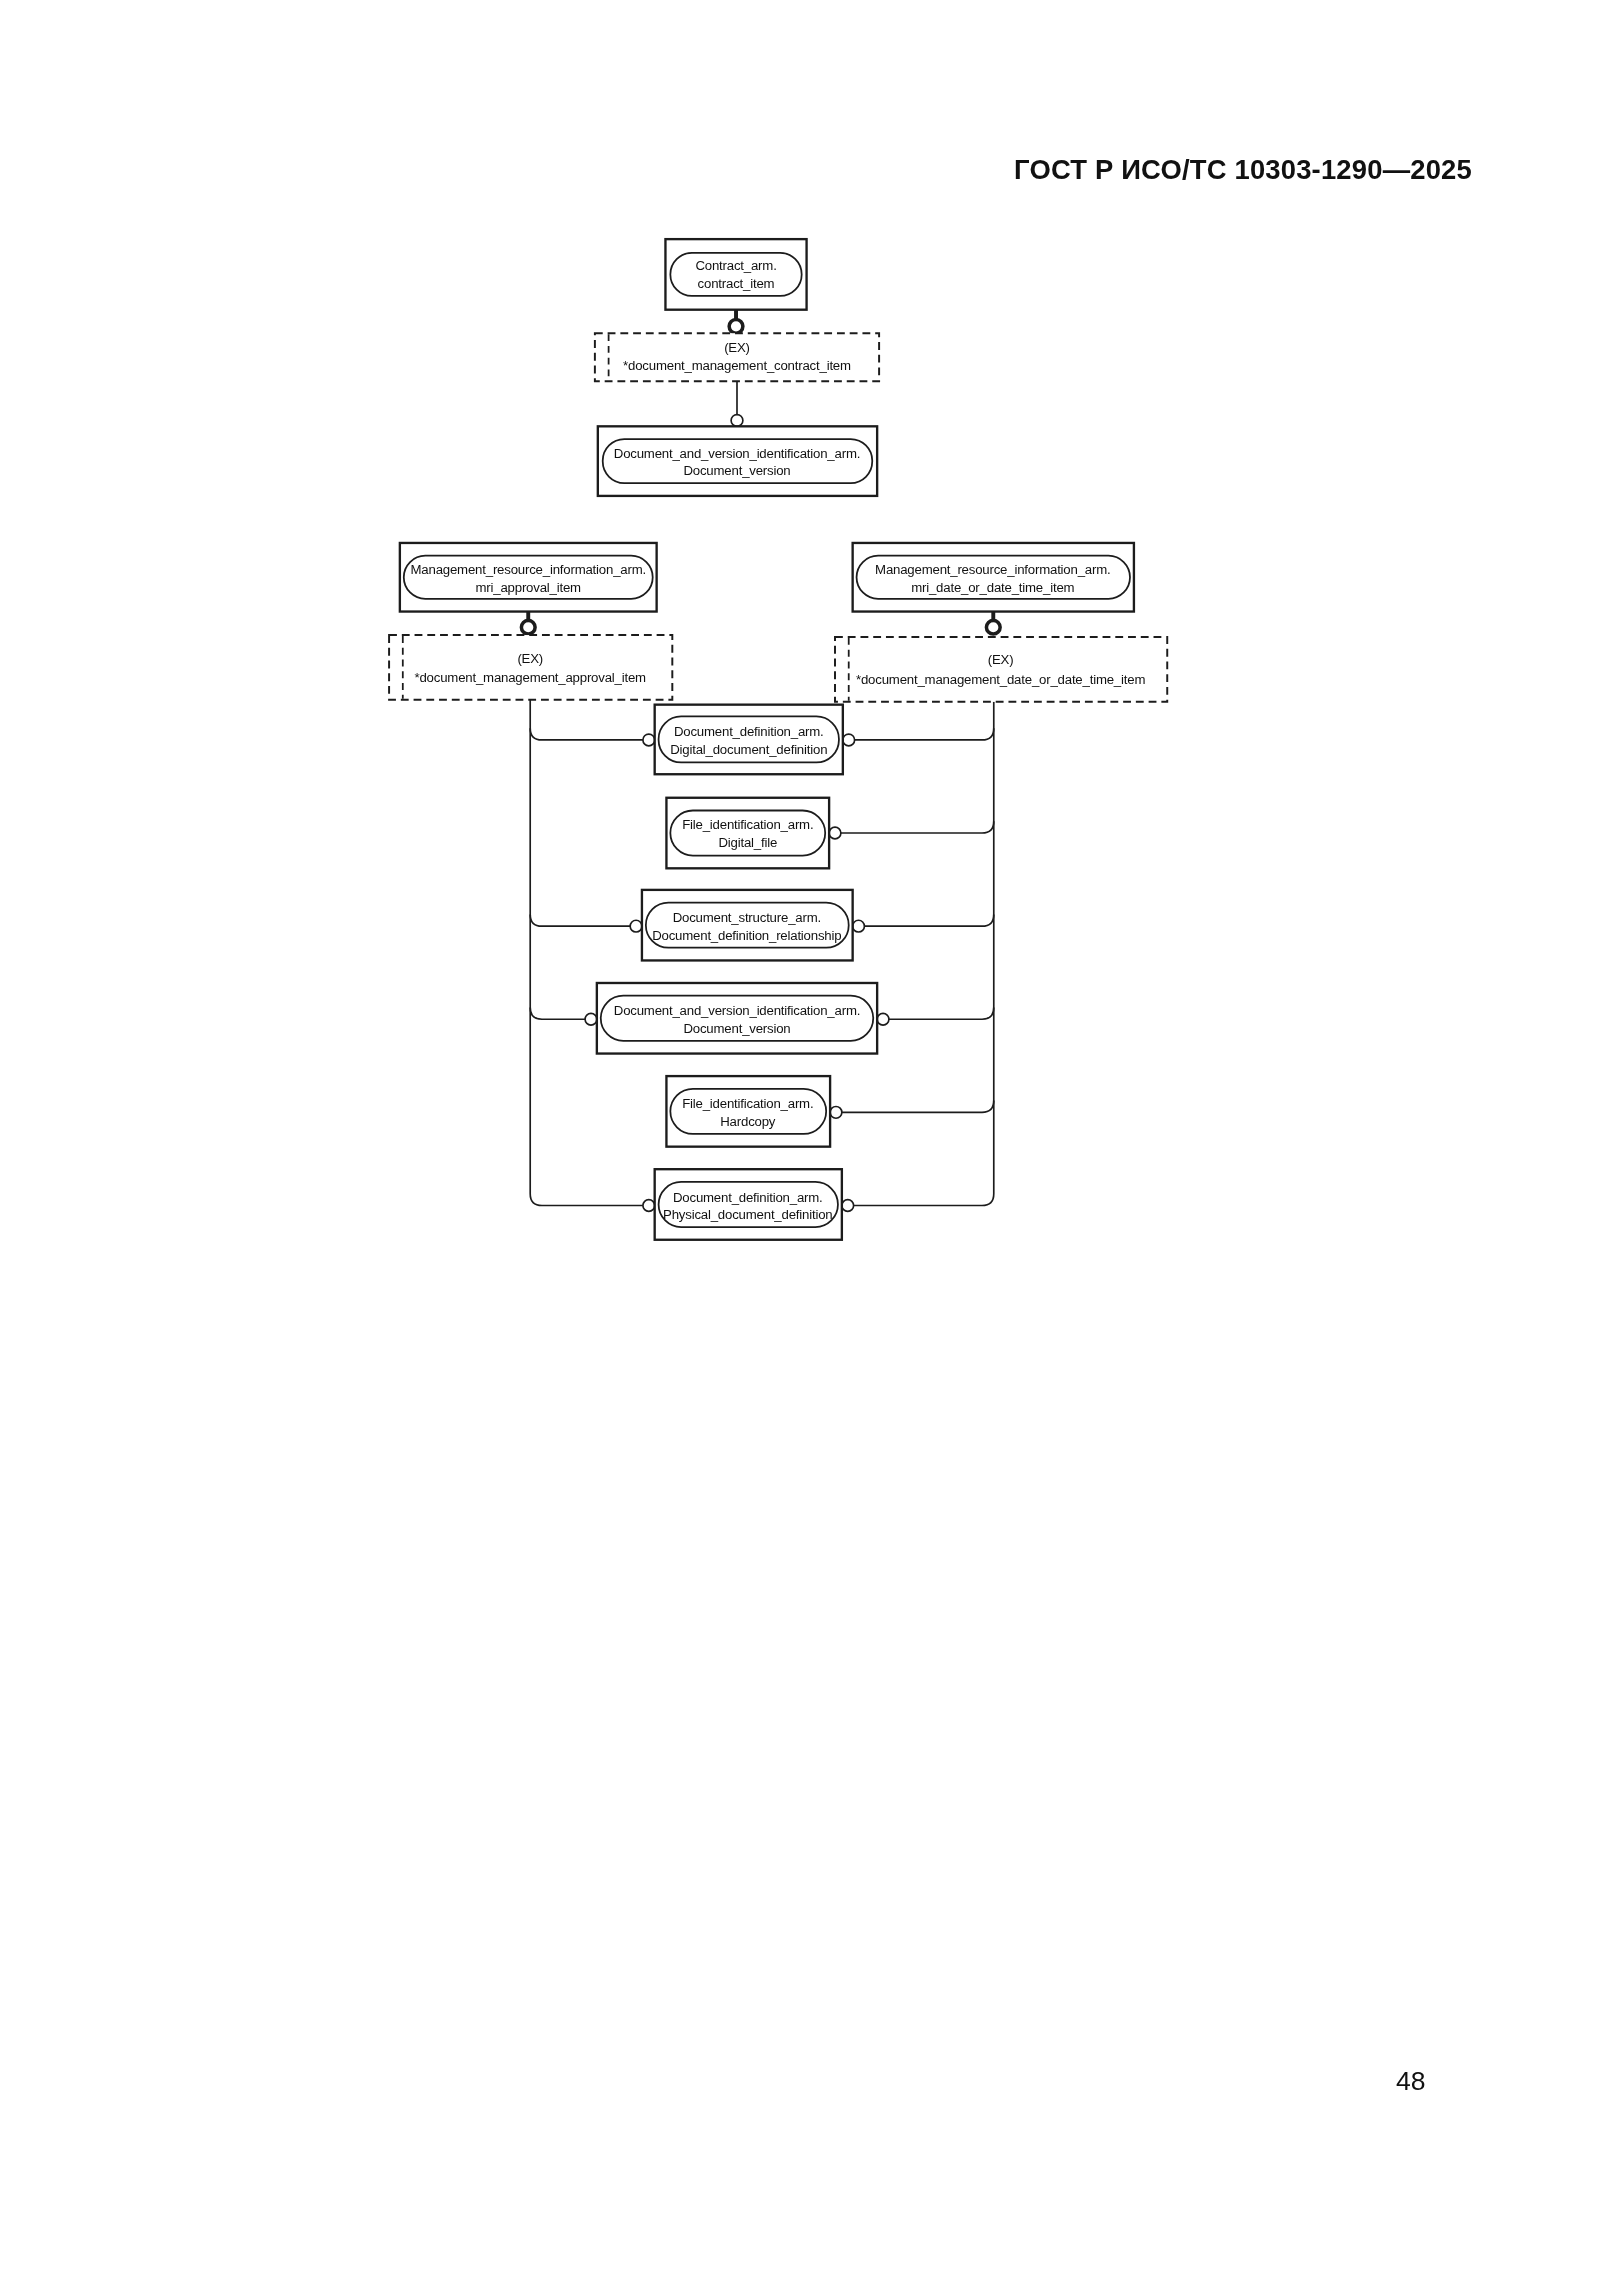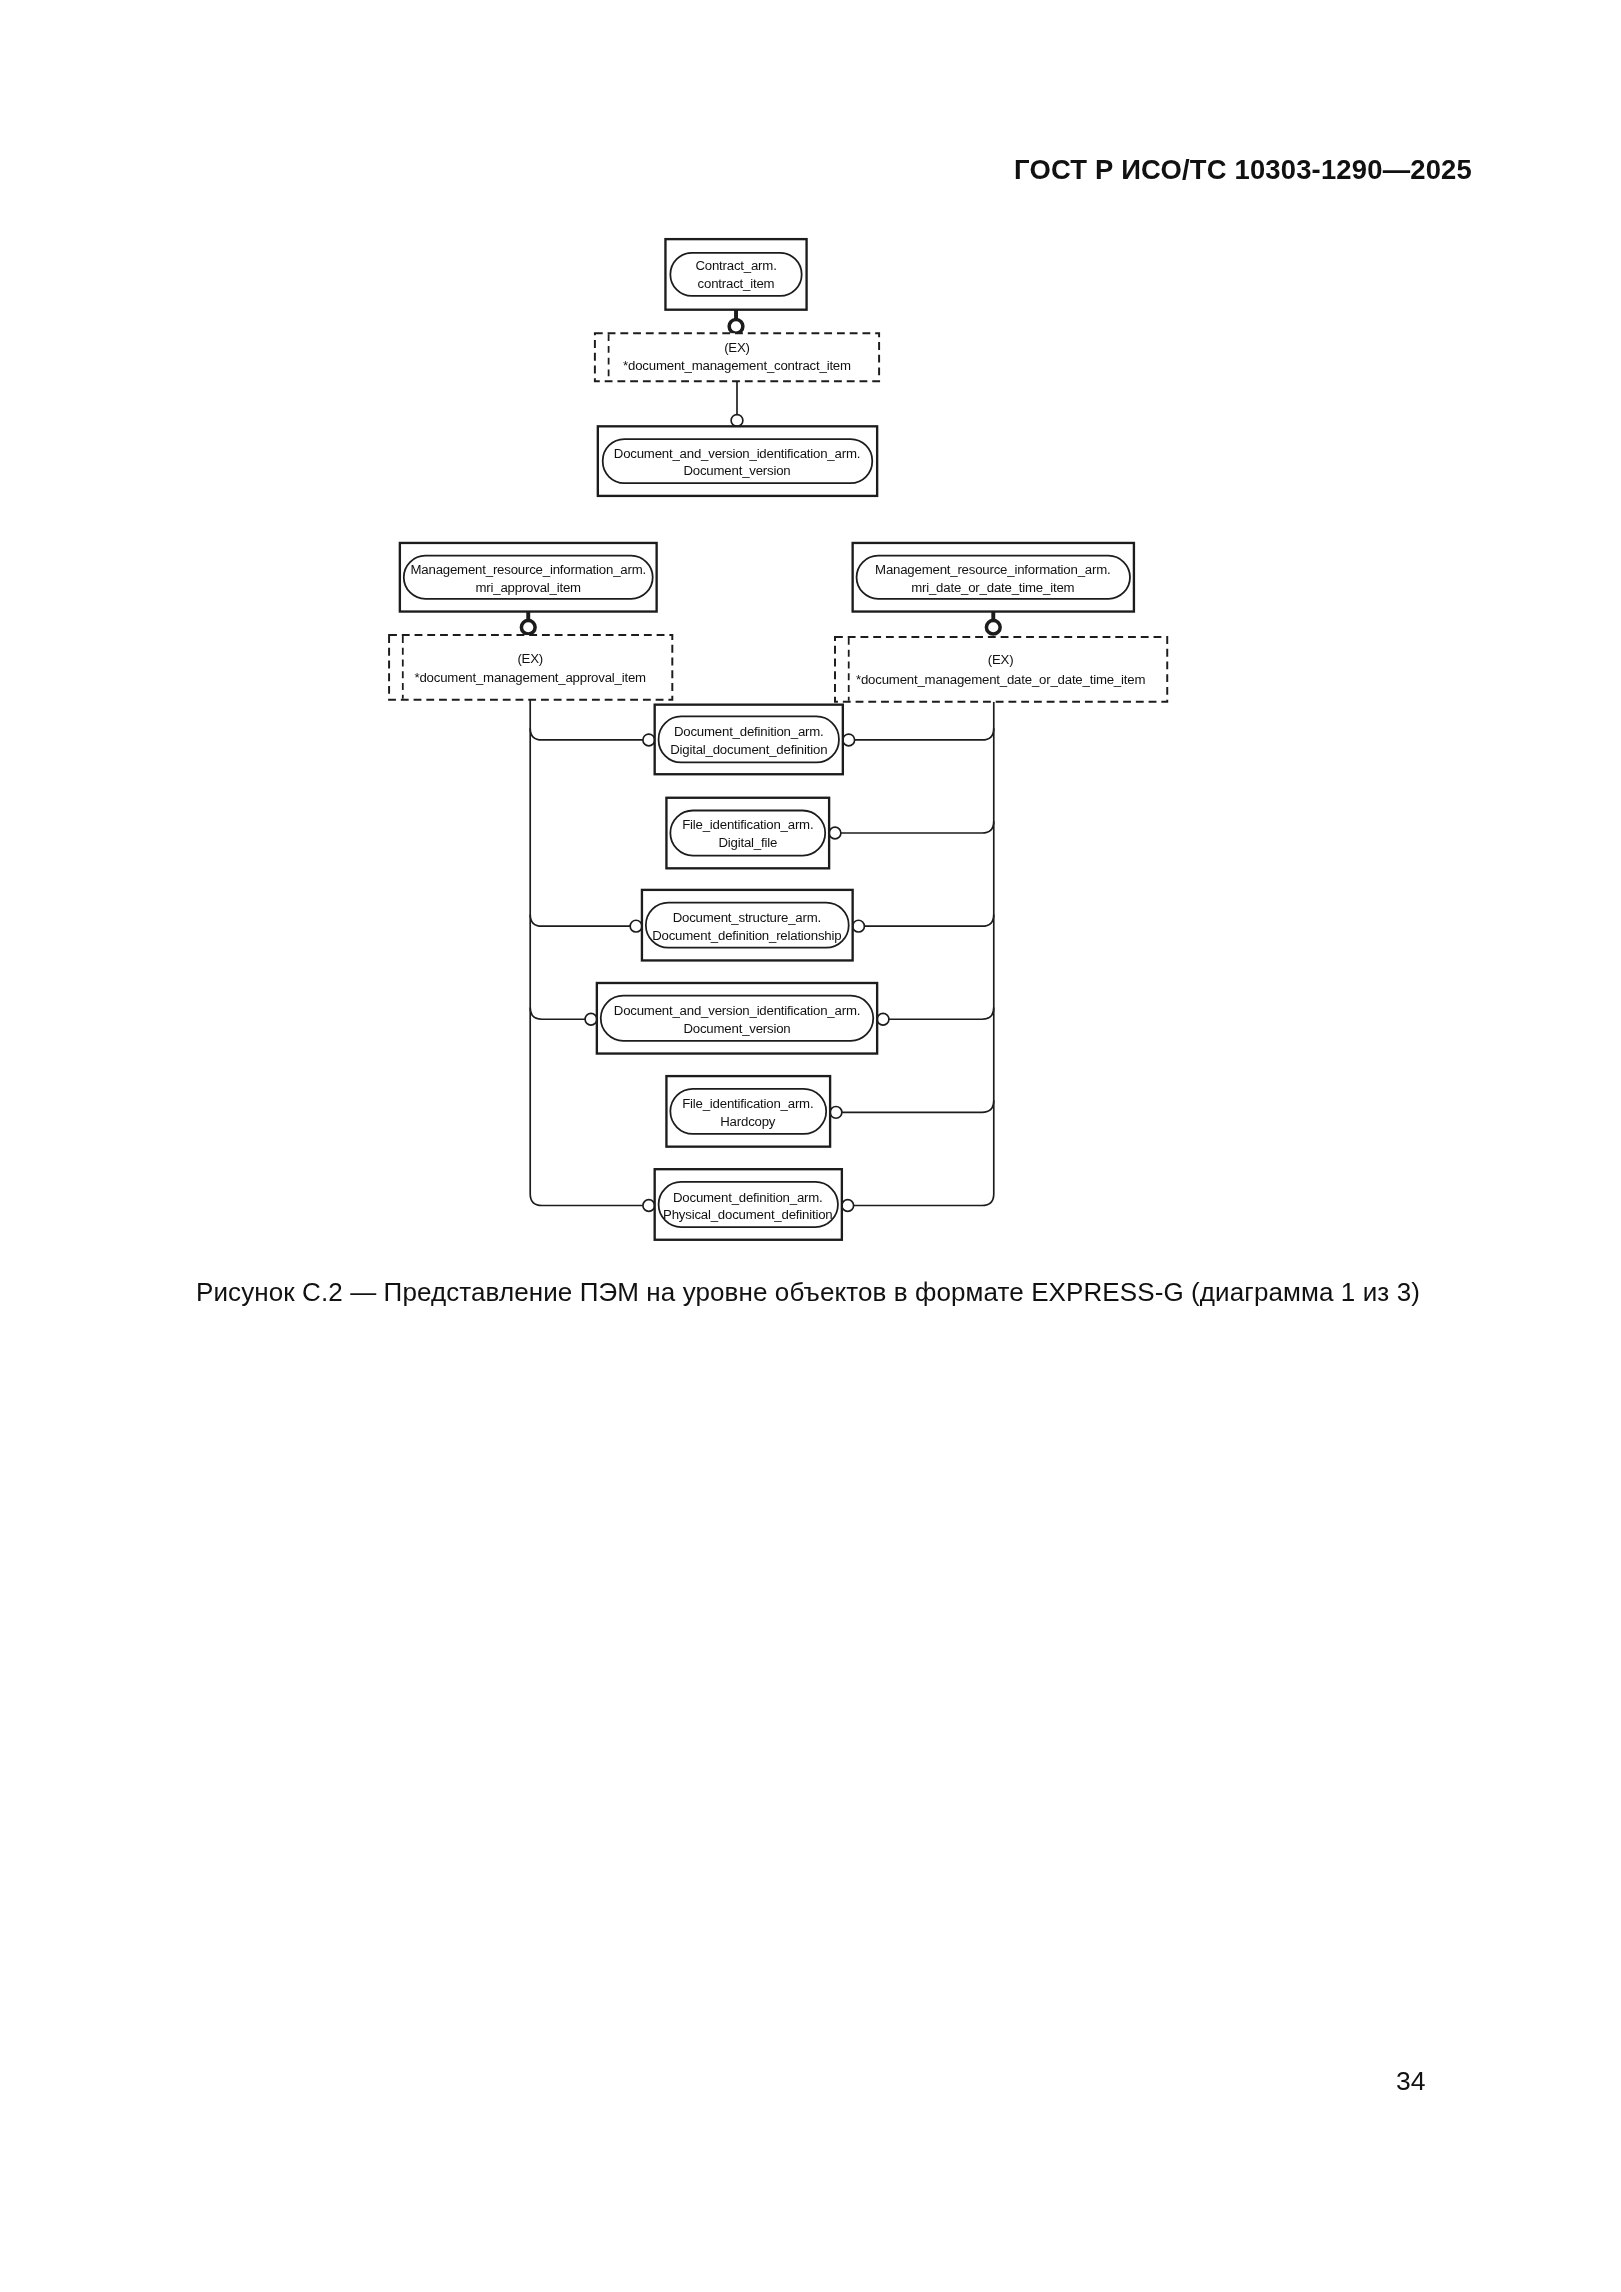--- a/index.html
+++ b/index.html
@@ -169,18 +169,17 @@
     </g>
 
     <g>
       <rect class="ebox" x="668" y="1193" width="191" height="72"></rect>
       <rect class="stadium" x="672" y="1206" width="183" height="46" rx="23"></rect>
       <text class="ntext" x="763" y="1226">Document_definition_arm.</text>
       <text class="ntext" x="763" y="1244">Physical_document_definition</text>
     </g>
   </svg>
 
-  <div class="figure-caption">Рисунок С.2 — Представление ПЭМ на уровне объектов в формате EXPRESS-G (диаграмма 1 из 3)</div>
 
-  <div class="page-number">34</div>
+  <div class="page-number">48</div>
 
 </div>
 
 
 </body></html>

